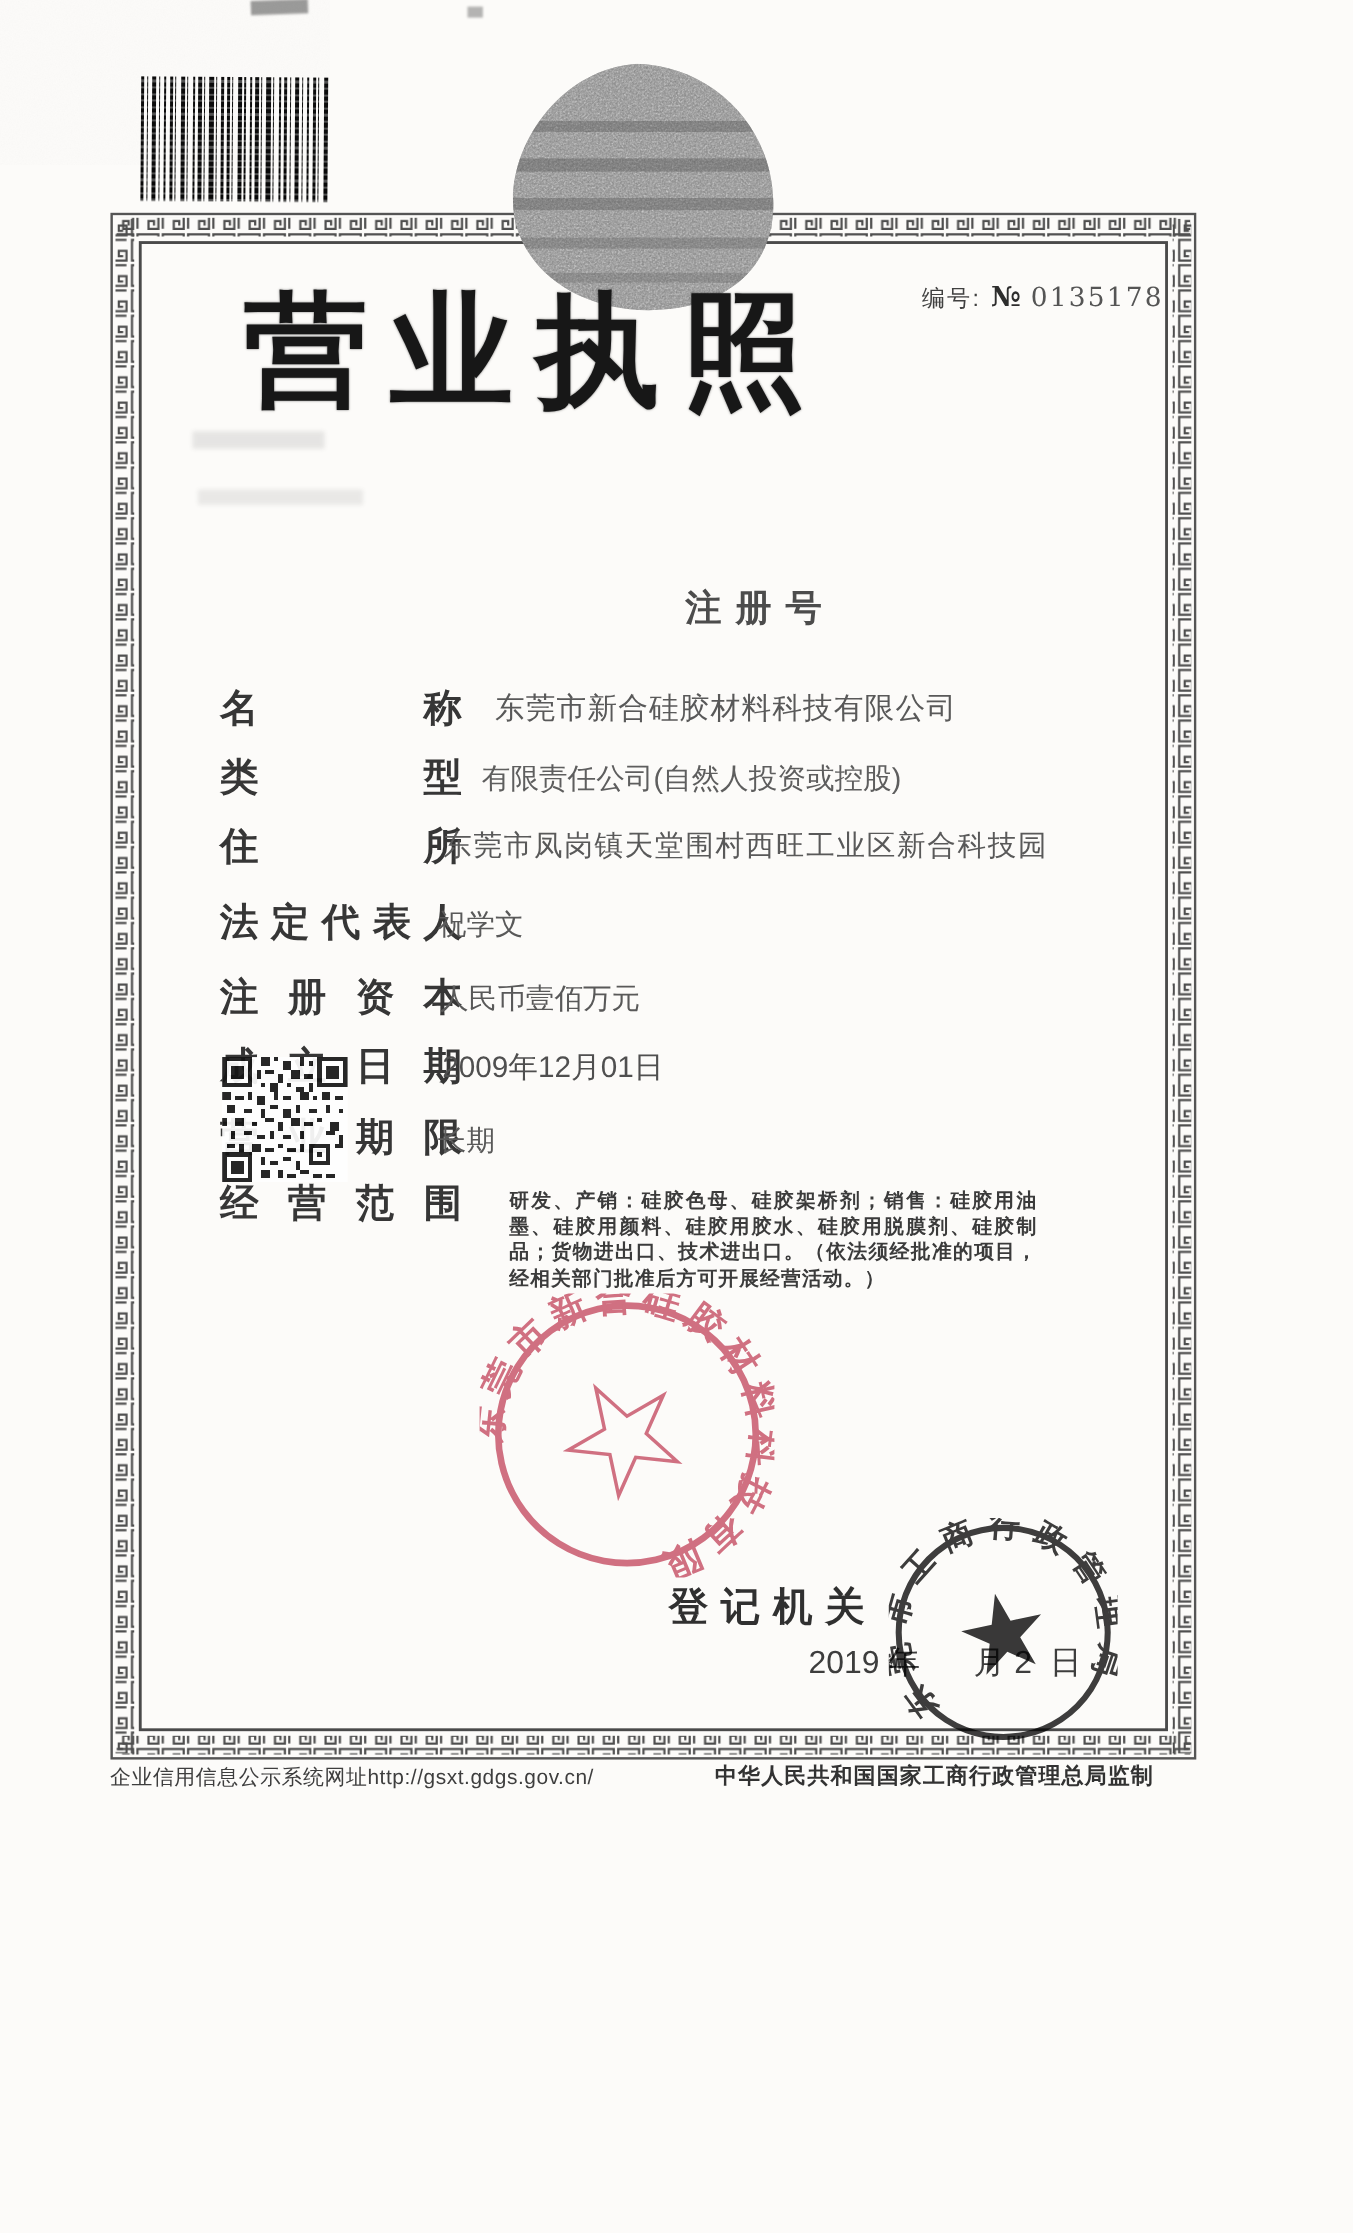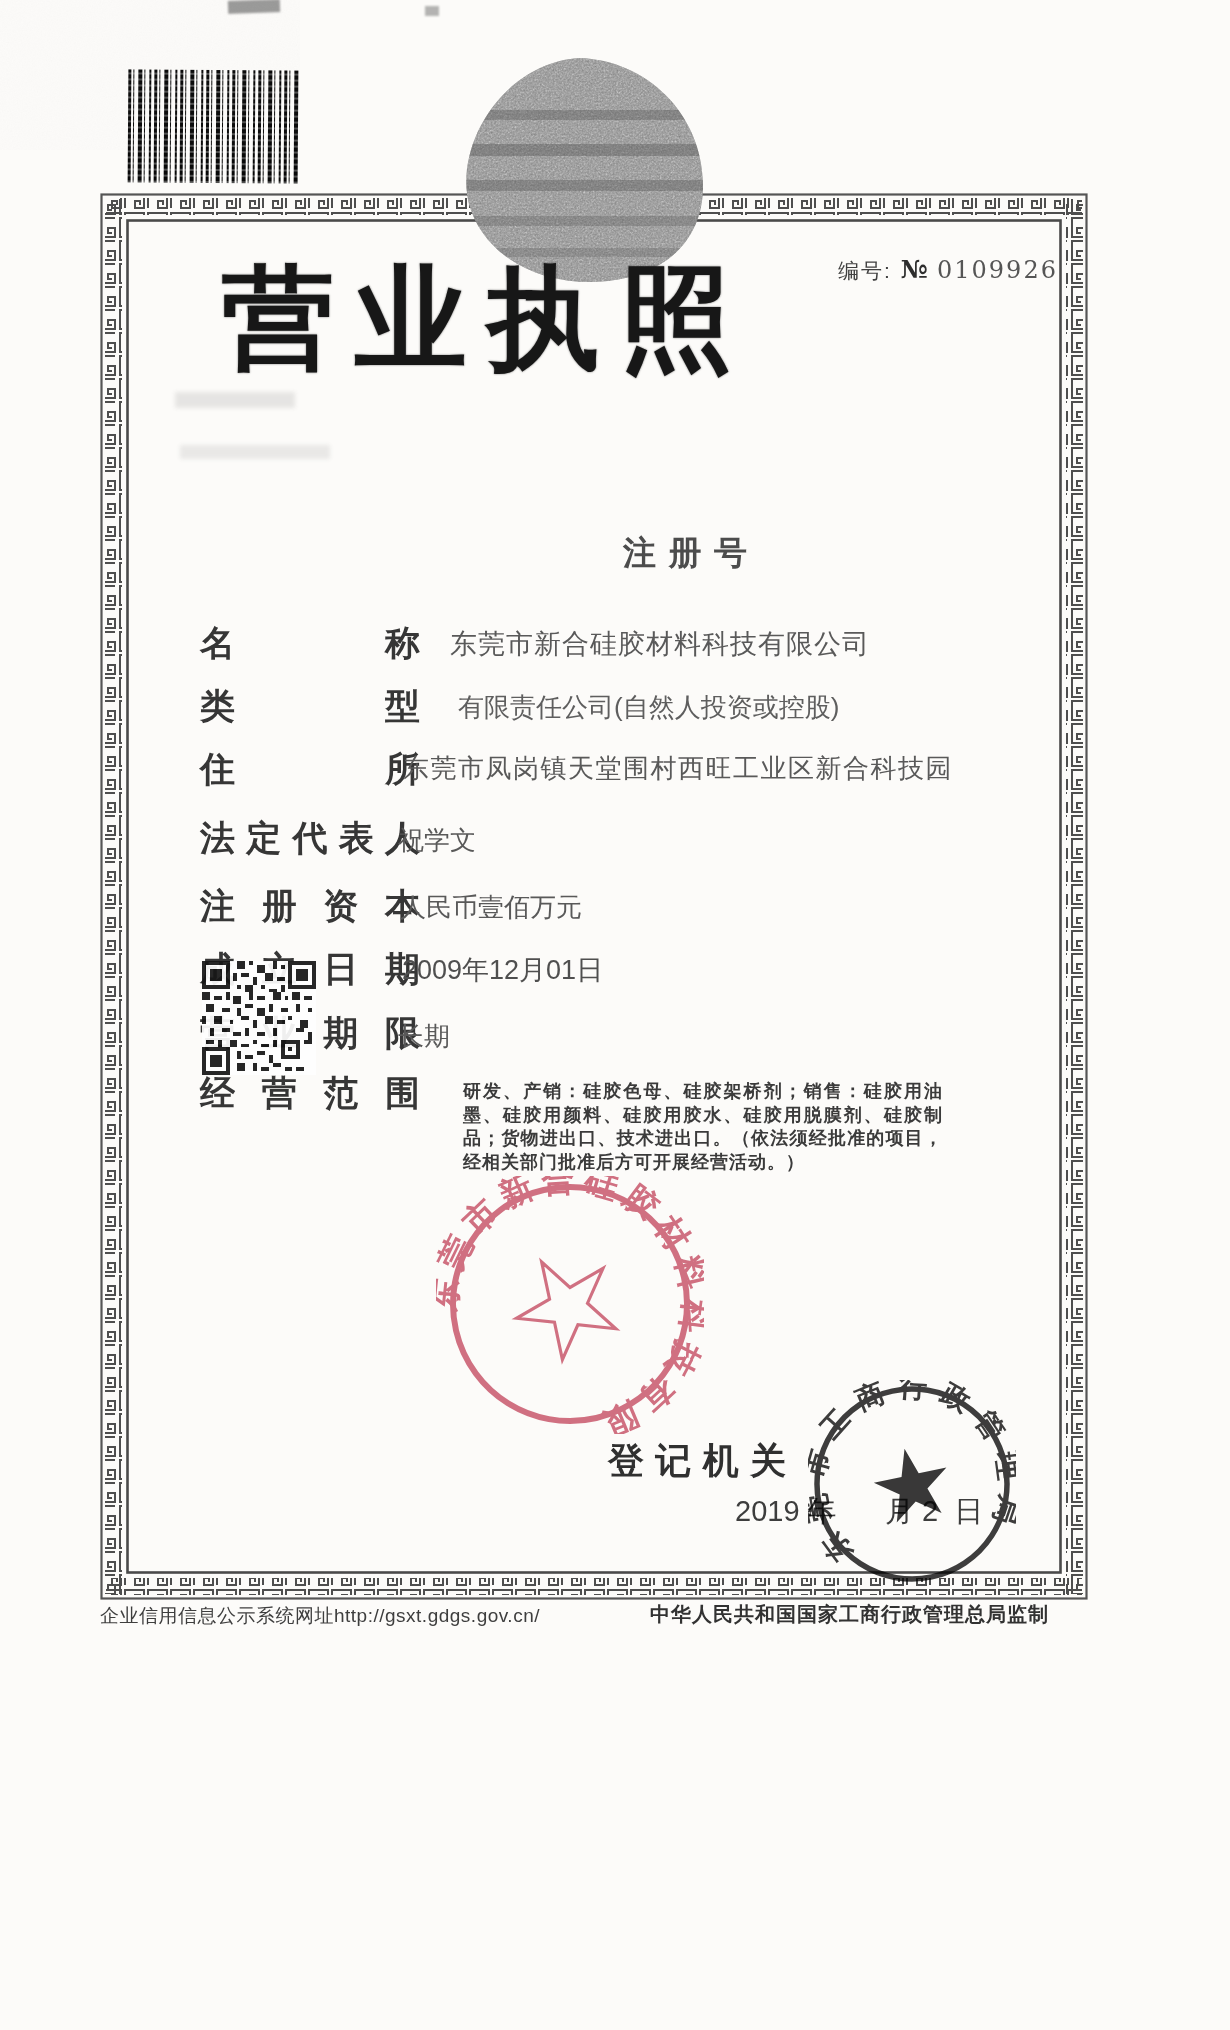--- a/index.html
+++ b/index.html
@@ -54,21 +54,21 @@
     font-size:33px;font-weight:700;color:#4c4c4c;}
   .regno-num{position:absolute;left:770px;top:534px;z-index:5;white-space:nowrap;
     font-family:"DejaVu Serif",serif;font-size:31px;color:#4d4d4d;letter-spacing:1.5px;}
 
   
   .row{position:absolute;left:200px;z-index:5;}
   .row .label{position:absolute;left:0;top:0;width:220px;
     font-size:35px;font-weight:800;color:#363636;}
   .row .value{position:absolute;white-space:nowrap;color:#595959;}
   .r0{top:620px;} .r0 .value{left:250px;top:6px;font-size:27px;letter-spacing:1px;}
-  .r1{top:683px;} .r1 .value{left:258px;top:7px;font-size:26px;color:#5e5e5e;}
+  .r1{top:683px;} .r1 .value{left:238px;top:7px;font-size:26px;color:#5e5e5e;}
   .r2{top:746px;} .r2 .value{left:203px;top:5px;font-size:26px;letter-spacing:1.5px;}
   .r3{top:815px;} .r3 .value{left:198px;top:8px;font-size:26px;text-align:center;}
   .r4{top:883px;} .r4 .value{left:200px;top:7px;font-size:26px;text-align:right;}
   .r5{top:946px;} .r5 .value{left:202px;top:6px;font-size:27px;color:#4f4f4f;}
   .r6{top:1010px;} .r6 .value{left:198px;top:9px;font-size:26px;}
   .r7{top:1070px;}
   .r7 .value{left:263px;top:10px;width:480px;white-space:normal;
     font-size:18px;line-height:23.5px;letter-spacing:1px;font-weight:600;color:#3b3b3b;
     text-align:justify;}
 
@@ -135,21 +135,21 @@
     <rect x="6" y="5" width="976" height="17" fill="url(#mh)"></rect>
     <rect x="6" y="1385" width="976" height="17" fill="url(#mh)"></rect>
     <rect x="5" y="6" width="17" height="1395" fill="url(#mv)"></rect>
     <rect x="966" y="6" width="17" height="1395" fill="url(#mv)"></rect>
     <rect x="27.5" y="27.5" width="933" height="1352" fill="none" stroke="#4a4a4a" stroke-width="2.6"></rect>
   </svg>
 
   <div class="serial">
     <span class="lab">编号:</span>
     <span class="pref">№</span>
-    <span class="num">0109926</span>
+    <span class="num">0135178</span>
   </div>
 
   <div class="big-title" data-justify="">
       <span>营</span>
       <span>业</span>
       <span>执</span>
       <span>照</span>
     </div>
 
   <div class="regno-label" data-justify="">

